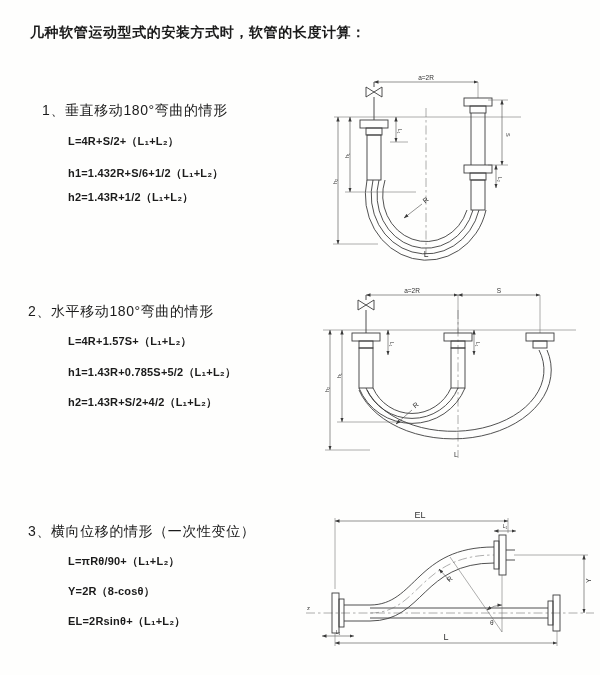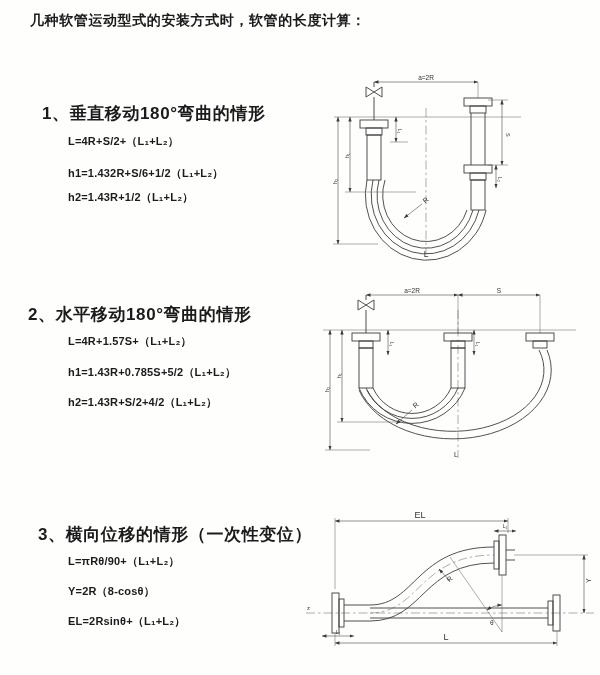--- a/index.html
+++ b/index.html
@@ -4,45 +4,45 @@
 <style>
   html,body{margin:0;padding:0}
   body{
     width:600px;height:675px;position:relative;overflow:hidden;
     background:#fefefdf5;background-color:#fefefd;
     font-family:"Liberation Sans","DejaVu Sans",sans-serif;
     color:#1b1b1b;
   }
   .abs{position:absolute;white-space:nowrap}
   .page-title{font-size:14px;font-weight:700;letter-spacing:.6px}
-  .sec-heading{font-size:17px;font-weight:700;letter-spacing:.6px}
+  .sec-heading{font-size:14px;font-weight:400;letter-spacing:.6px}
   .formula{font-size:11px;font-weight:600;letter-spacing:.2px}
   svg{position:absolute;overflow:visible}
   svg text{fill:#333;font-family:"Liberation Sans","DejaVu Sans",sans-serif}
   .ln{stroke:#3d3d3d;stroke-width:.9;fill:none}
   .thin{stroke:#6a6a6a;stroke-width:.55;fill:none}
   .dim{stroke:#4a4a4a;stroke-width:.6;fill:none}
   .cl{stroke:#6a6a6a;stroke-width:.55;fill:none;stroke-dasharray:9,3,2.5,3}
 </style>
 </head>
 <body>
 
-<div class="abs page-title" style="left:30px;top:12px">几种软管运动型式的安装方式时，软管的长度计算：</div>
+<div class="abs page-title" style="left:30px;top:24px">几种软管运动型式的安装方式时，软管的长度计算：</div>
 
 <div class="abs sec-heading" style="left:42px;top:102px">1、垂直移动180°弯曲的情形</div>
 <div class="abs formula" style="left:68px;top:134px">L=4R+S/2+（L₁+L₂）</div>
 <div class="abs formula" style="left:68px;top:166px">h1=1.432R+S/6+1/2（L₁+L₂）</div>
 <div class="abs formula" style="left:68px;top:190px">h2=1.43R+1/2（L₁+L₂）</div>
 
 <div class="abs sec-heading" style="left:28px;top:303px">2、水平移动180°弯曲的情形</div>
 <div class="abs formula" style="left:68px;top:334px">L=4R+1.57S+（L₁+L₂）</div>
 <div class="abs formula" style="left:68px;top:365px">h1=1.43R+0.785S+5/2（L₁+L₂）</div>
 <div class="abs formula" style="left:68px;top:395px">h2=1.43R+S/2+4/2（L₁+L₂）</div>
 
-<div class="abs sec-heading" style="left:38px;top:523px">3、横向位移的情形（一次性变位）</div>
+<div class="abs sec-heading" style="left:28px;top:523px">3、横向位移的情形（一次性变位）</div>
 <div class="abs formula" style="left:68px;top:554px">L=πRθ/90+（L₁+L₂）</div>
 <div class="abs formula" style="left:68px;top:584px">Y=2R（8-cosθ）</div>
 <div class="abs formula" style="left:68px;top:614px">EL=2Rsinθ+（L₁+L₂）</div>
 
 <svg style="left:316px;top:70px" width="275" height="190" viewBox="0 0 275 190">
   <defs>
     <marker id="a1" viewBox="0 0 8 8" refX="7.5" refY="4" markerWidth="8" markerHeight="8" orient="auto-start-reverse">
       <path d="M0,1.2 L8,4 L0,6.8 Z" fill="#3a3a3a"></path>
     </marker>
     <pattern id="hp1" width="3.4" height="3.4" patternUnits="userSpaceOnUse">

